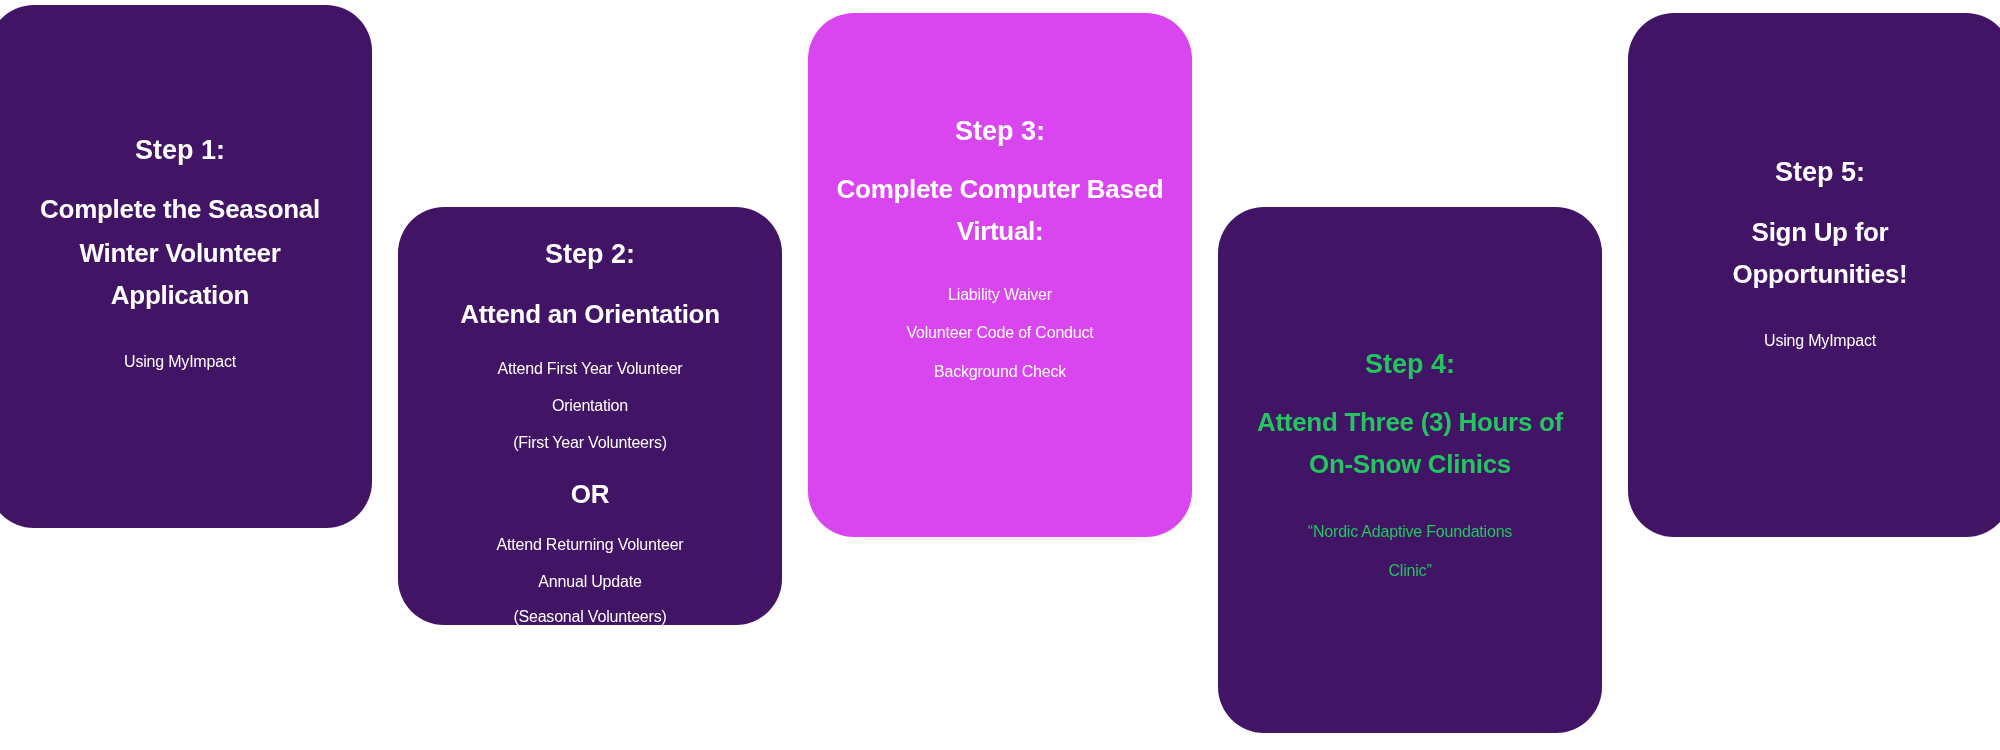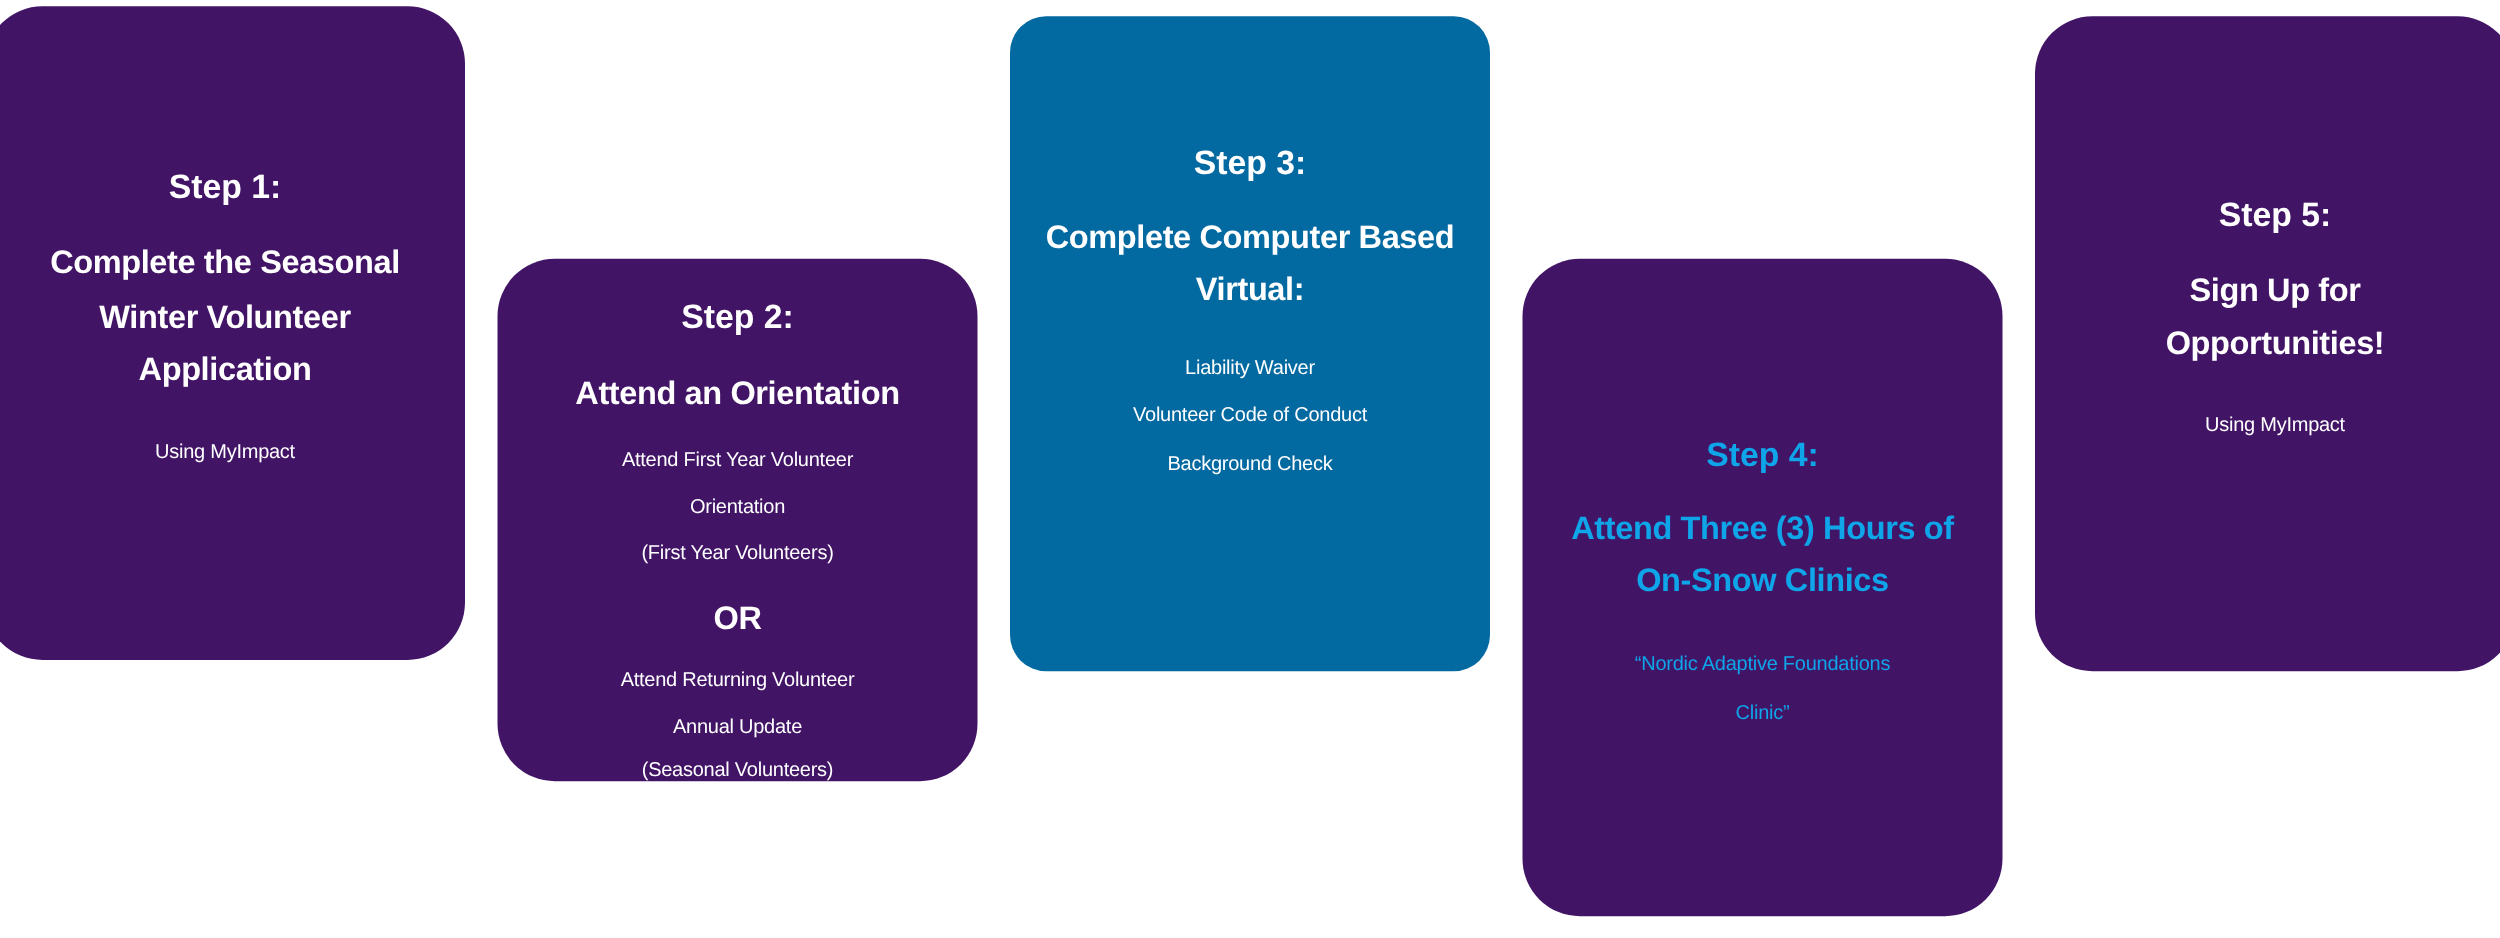--- a/index.html
+++ b/index.html
@@ -83,34 +83,34 @@
   <div class="line body" style="top:162px">Attend First Year Volunteer</div>
   <div class="line body" style="top:199px">Orientation</div>
   <div class="line body" style="top:236px">(First Year Volunteers)</div>
   <div class="line head" style="top:287px">OR</div>
   <div class="line body" style="top:338px">Attend Returning Volunteer</div>
   <div class="line body" style="top:375px">Annual Update</div>
   <div class="line body" style="top:410px">(Seasonal Volunteers)</div>
   <div class="line big" style="top:468px">In-Person or Virtual</div>
 </div>
 
-<div class="card" id="card-3" style="background: #0369a1; color: rgb(255, 255, 255); border-radius: 29px;">
+<div class="card" id="card-3" style="background: #d946ef; color: rgb(255, 255, 255);">
   <div class="line step" style="top:118px">Step 3:</div>
   <div class="line head" style="top:176px">
     <span class="u">Complete Computer Based</span>
   </div>
   <div class="line head" style="top:218px">
     <span class="u">Virtual</span><span>:</span>
   </div>
   <div class="line body" style="top:282px">Liability Waiver</div>
   <div class="line body" style="top:320px">Volunteer Code of Conduct</div>
   <div class="line body" style="top:359px">Background Check</div>
 </div>
 
-<div class="card" id="card-4" style="background: rgb(66, 20, 102); color: #0ea5e9;">
+<div class="card" id="card-4" style="background: rgb(66, 20, 102); color: #22c55e;">
   <div class="line step" style="top:157px">Step 4:</div>
   <div class="line head" style="top:215px">Attend Three (3) Hours of</div>
   <div class="line head" style="top:257px">On-Snow Clinics</div>
   <div class="line body" style="top:325px">“Nordic Adaptive Foundations</div>
   <div class="line body" style="top:364px">Clinic”</div>
 </div>
 
 <div class="card" id="card-5" style="background: rgb(66, 20, 102); color: rgb(255, 255, 255);">
   <div class="line step" style="top:159px">Step 5:</div>
   <div class="line head" style="top:219px">

